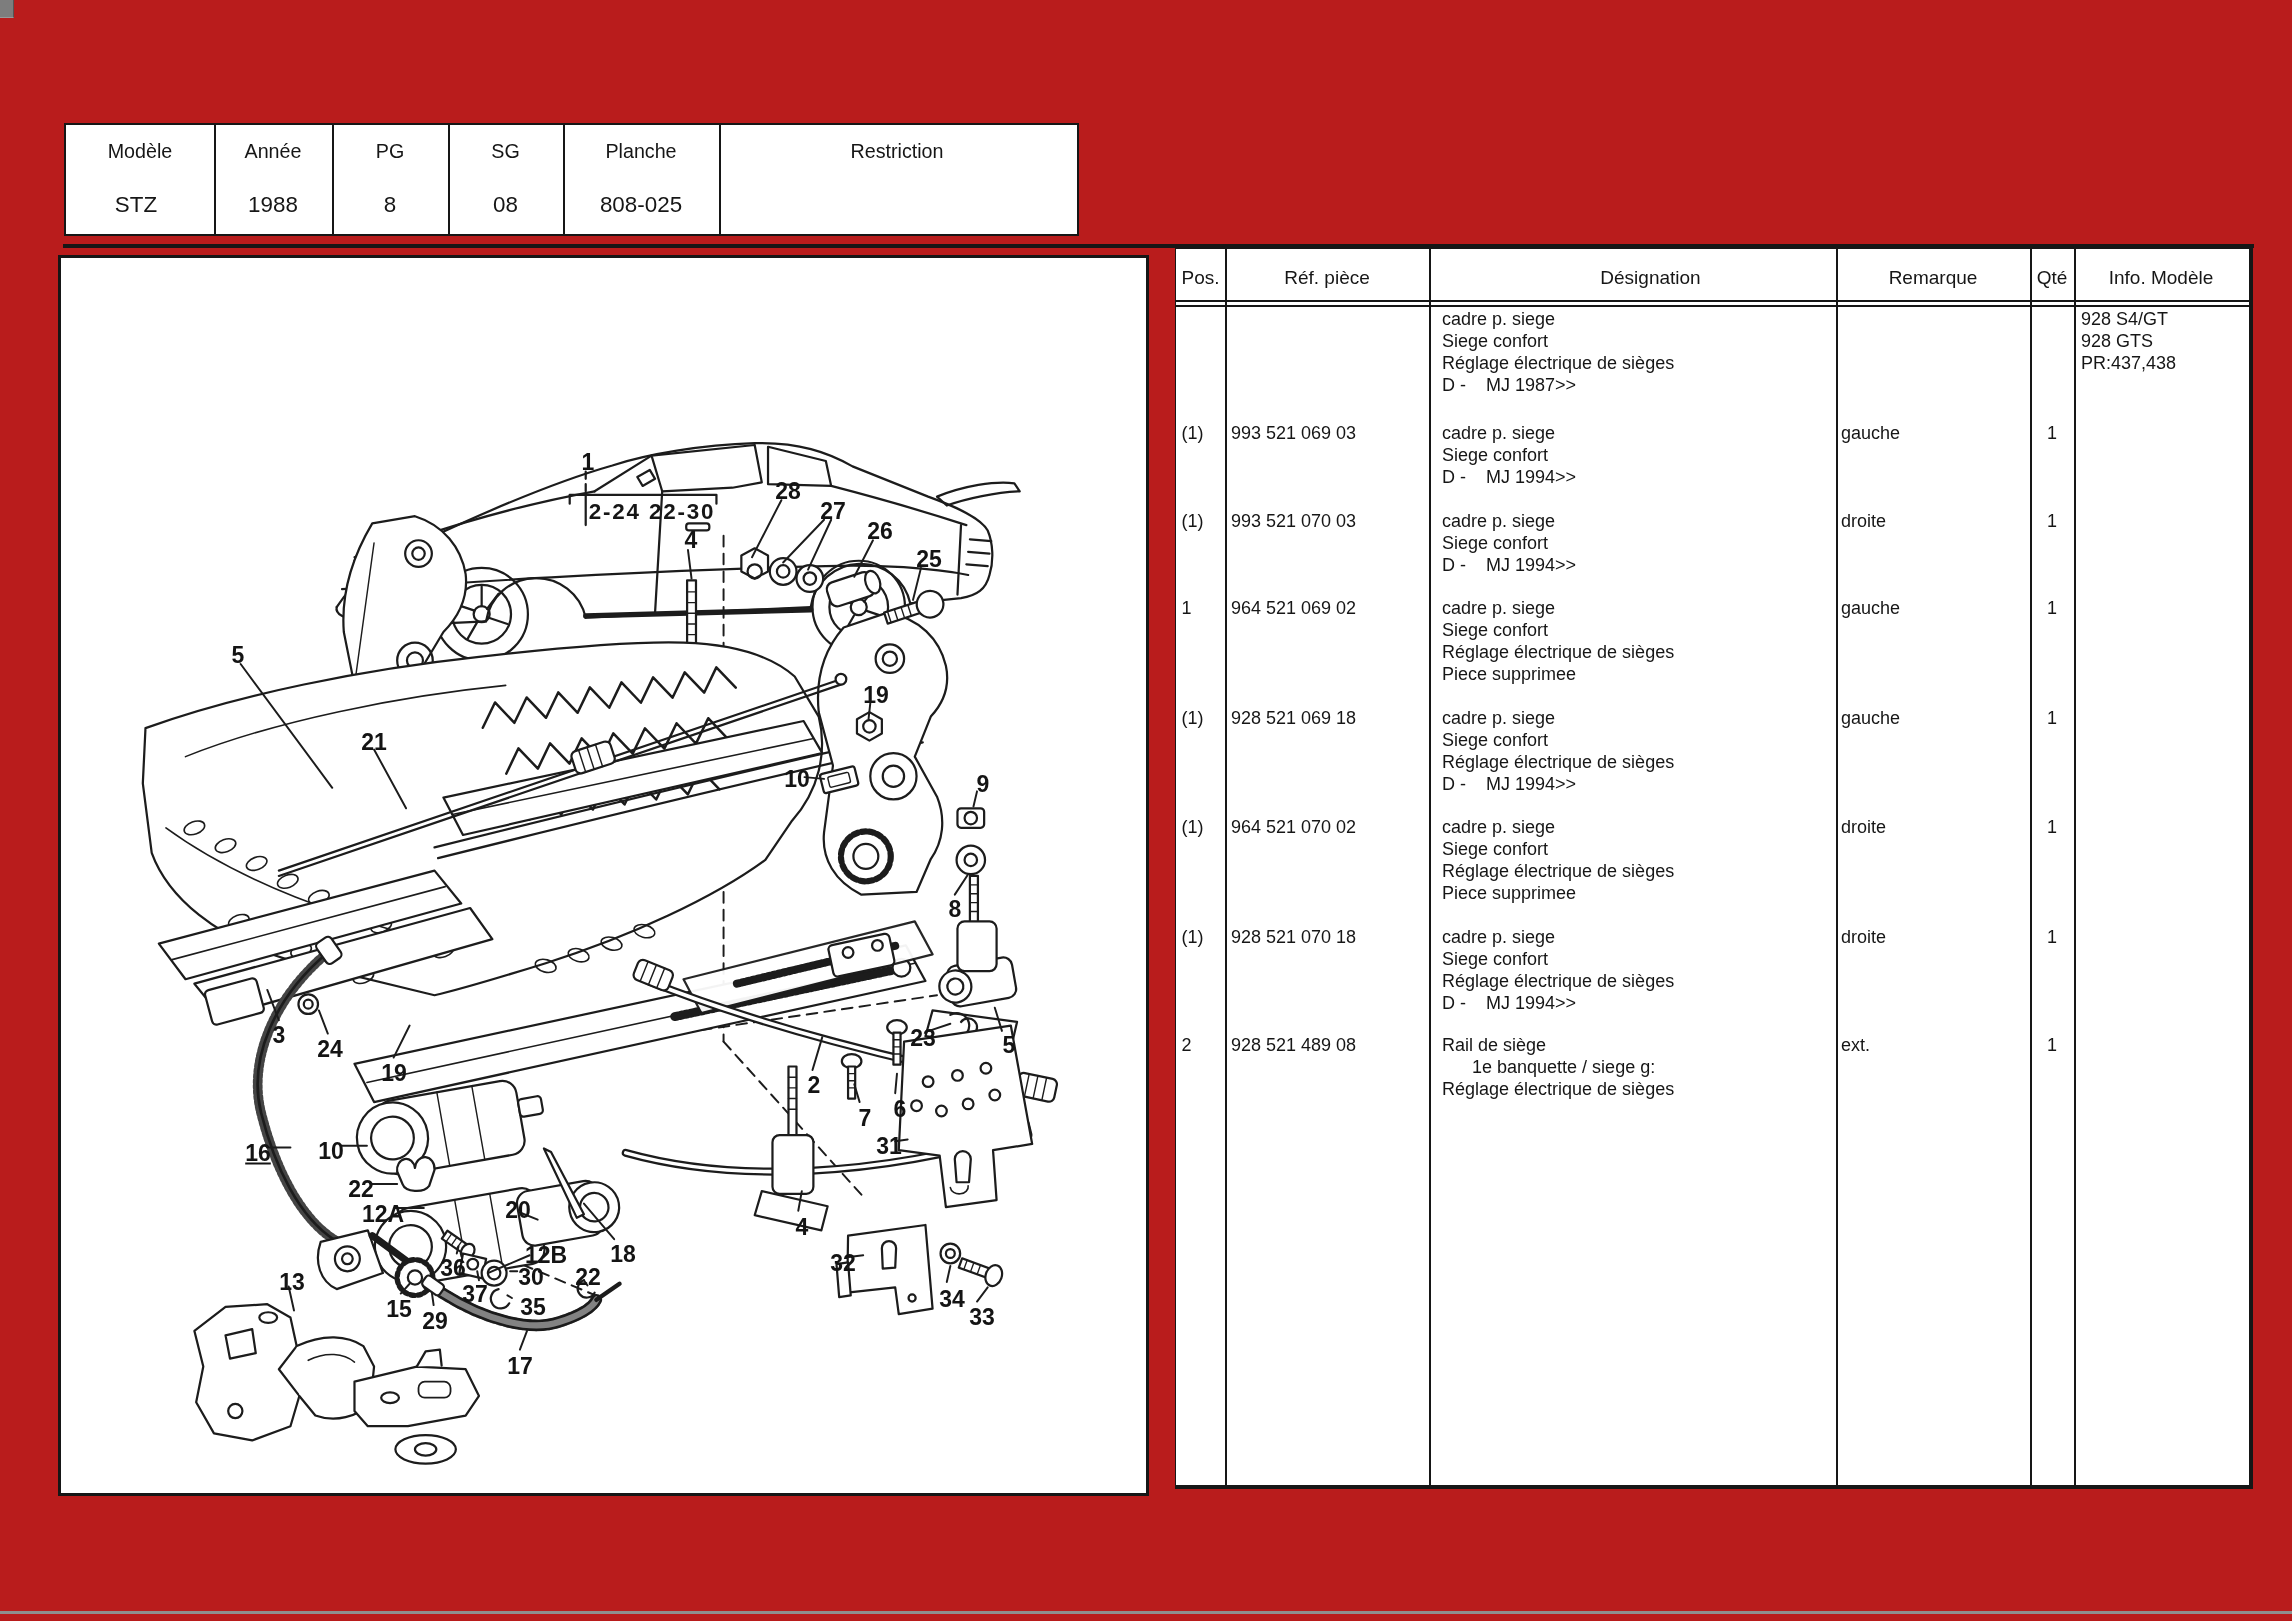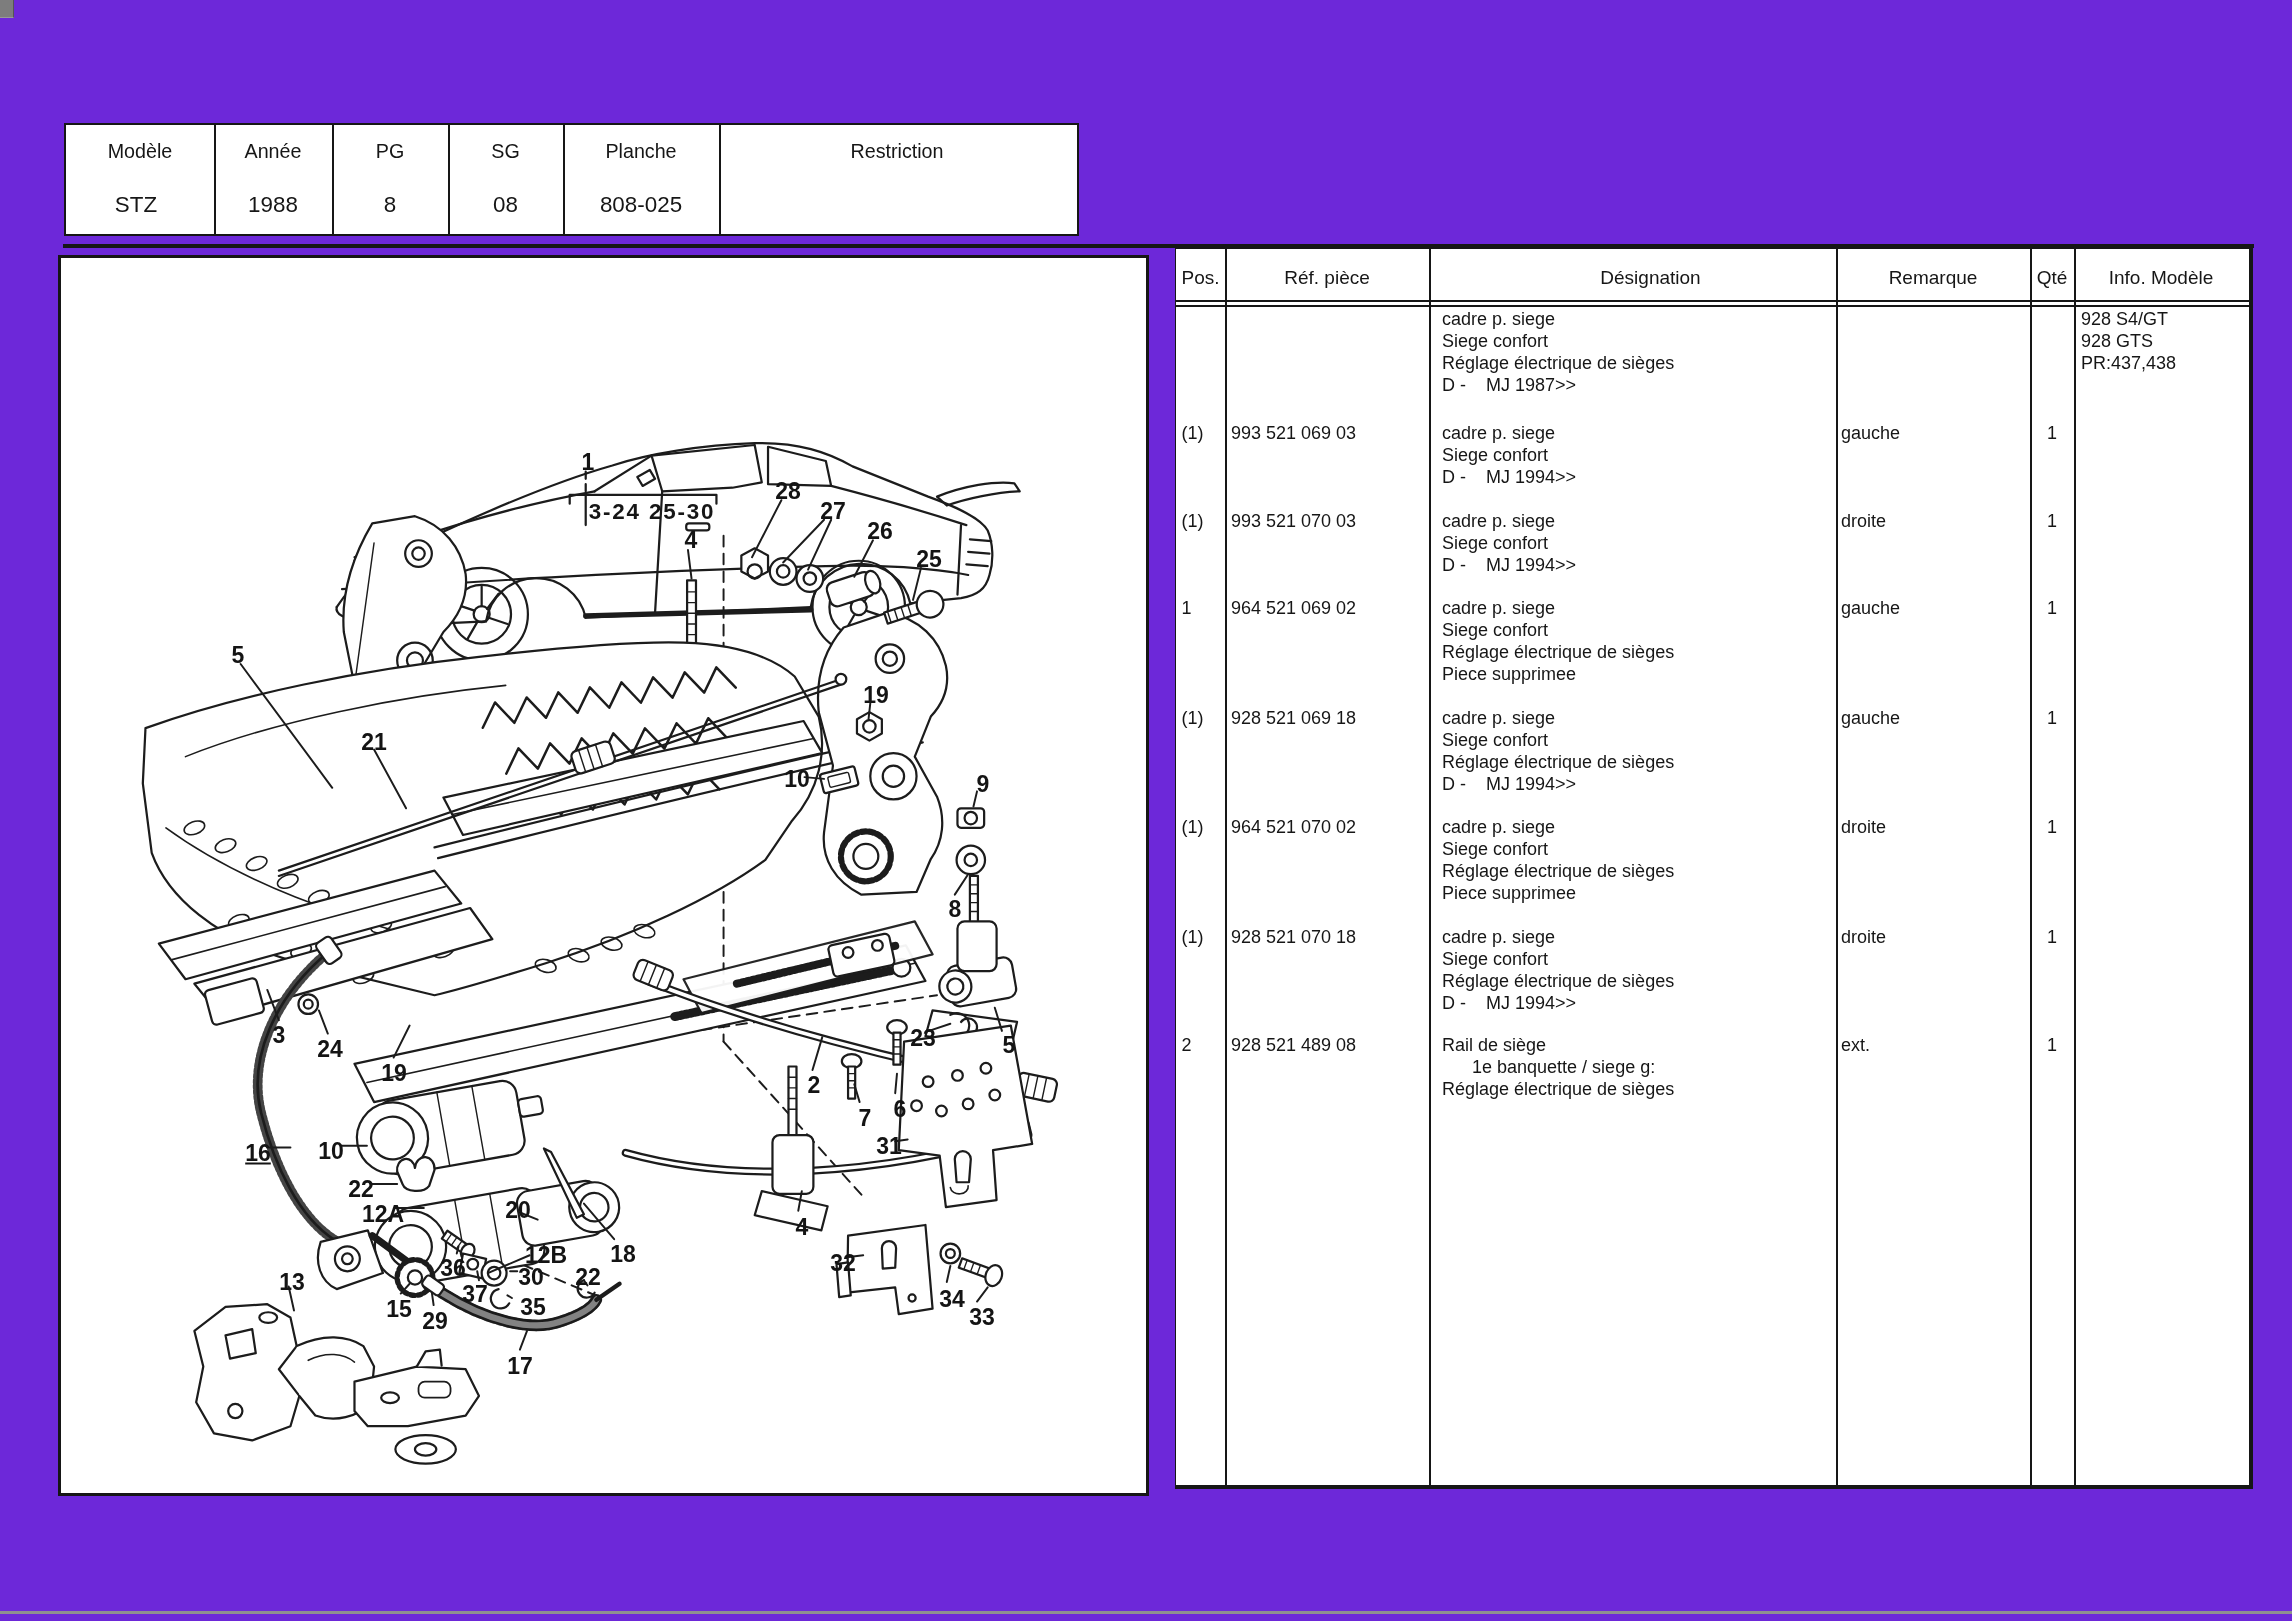--- a/index.html
+++ b/index.html
@@ -1,16 +1,16 @@
 <!DOCTYPE html>
 <html style="font-size:14.3px"><head>
 <meta charset="utf-8">
 <style>
   html,body{margin:0;padding:0;background:#ffffff;}
-  .page{position:relative;width:2293px;height:1621px;background:#6d28d9;overflow:hidden;
+  .page{position:relative;width:2293px;height:1621px;background:#b91c1c;overflow:hidden;
         font-family:"Liberation Sans","DejaVu Sans",sans-serif;color:#161616;}
   .scan-mark{position:absolute;left:0;top:0;width:13.4px;height:17px;background:#7d7d7d;border-right:1.8px solid #555;border-bottom:1.8px solid #999;}
   .top-rule{position:absolute;left:63px;top:244px;width:2191px;height:3.6px;background:#161616;}
   .bottom-rule{position:absolute;left:0;top:1611px;width:2293px;height:2.7px;background:#8f8f8f;}
 
   
   .model-table{position:absolute;left:64px;top:123px;width:1015px;height:113px;border:2.7px solid #161616;box-sizing:border-box;background:#fff;}
   .model-table .vdiv{position:absolute;top:0;bottom:0;width:1.8px;background:#161616;}
   .model-table .cell{position:absolute;display:flex;align-items:center;justify-content:center;white-space:nowrap;}
   .model-table .lbl{font-size:19.7px;}
@@ -439,21 +439,21 @@
           <path d="M938,992 L952,990"></path>
           <path d="M829,1070 L833,1048"></path>
           <path d="M886,1122 L902,1120"></path>
           <path d="M996,1150 L1000,1132"></path>
           <path d="M1030,1172 L1042,1156"></path>
         </g>
       </g>
     </svg>
     <div class="callouts">
         <div class="callout" style="left: 527px; top: 204px;">1</div>
-        <div class="bracket-range" style="left: 591px; top: 254px;">3-24  25-30</div>
+        <div class="bracket-range" style="left: 591px; top: 254px;">2-24  22-30</div>
         <div class="callout" style="left: 630px; top: 282px;">4</div>
         <div class="callout" style="left: 727px; top: 233px;">28</div>
         <div class="callout" style="left: 772px; top: 253px;">27</div>
         <div class="callout" style="left: 819px; top: 273px;">26</div>
         <div class="callout" style="left: 868px; top: 301px;">25</div>
         <div class="callout" style="left: 815px; top: 437px;">19</div>
         <div class="callout" style="left: 736px; top: 521px;">10</div>
         <div class="callout" style="left: 922px; top: 526px;">9</div>
         <div class="callout" style="left: 894px; top: 651px;">8</div>
         <div class="callout" style="left: 177px; top: 397px;">5</div>

